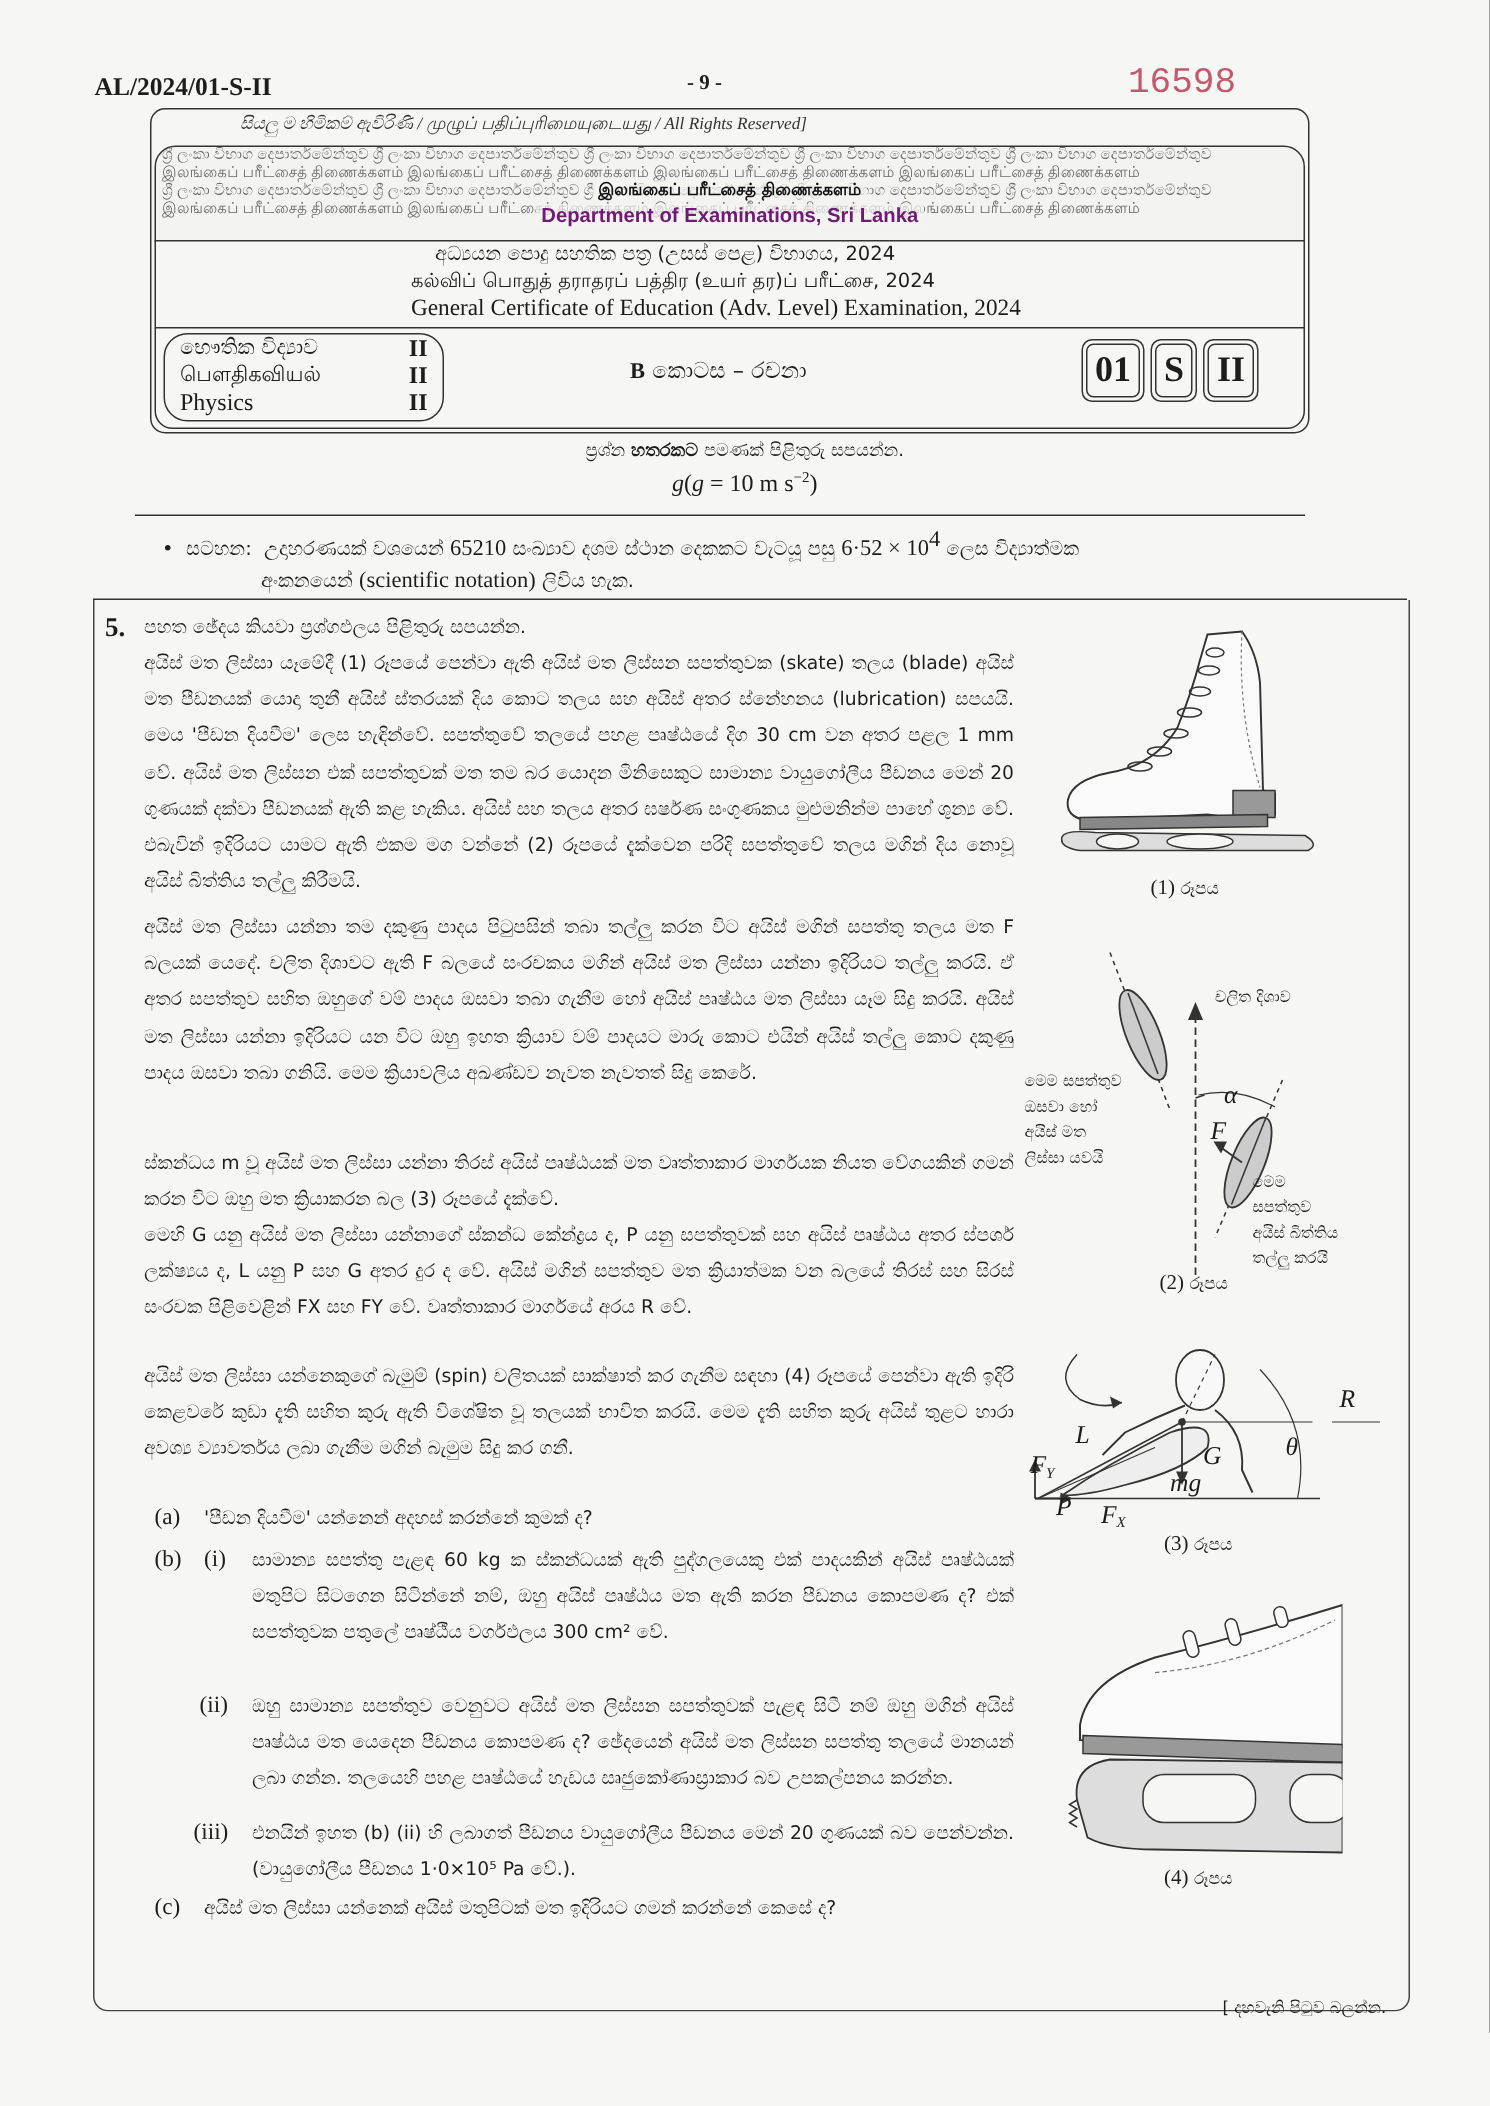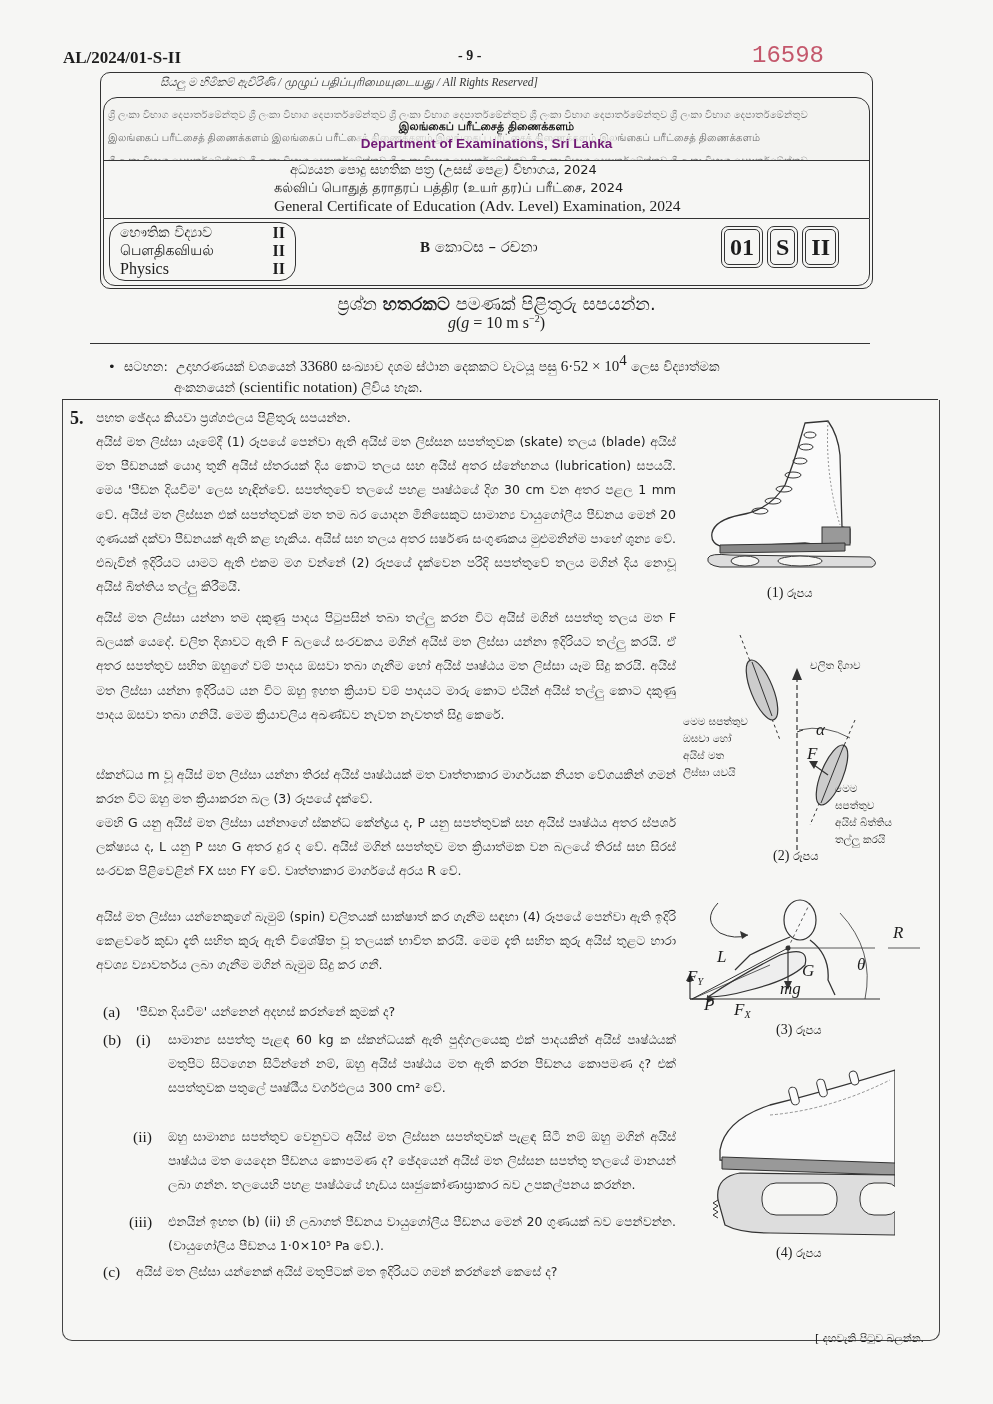--- a/index.html
+++ b/index.html
@@ -9,21 +9,21 @@
   }
   .abs { position: absolute; }
   .code { left: 63px; top: 48px; font-size: 17px; font-weight: bold; }
   .pageno { left: 458px; top: 48px; font-size: 14px; font-weight: bold; }
   .serial { left: 752px; top: 42px; font-family: "Liberation Mono", "DejaVu Sans Mono", monospace; font-size: 24px; color: #c4586c; }
 
   .outer-frame { left: 100px; top: 72px; width: 771px; height: 215px; border: 1.5px solid #333; border-radius: 10px; }
   .rights { left: 128px; top: 76px; font-size: 11.5px; font-style: italic; color: #333; margin-left: 32px; }
 
   .dept-box { left: 103px; top: 97px; width: 765px; height: 62px; border: 1.5px solid #333; border-radius: 14px 14px 0 0; overflow: hidden; background: #f3f3f1; }
-  .wm-line { font-size: 10px; line-height: 12px; color: #6b6b6b; white-space: nowrap; padding-left: 4px; letter-spacing: 0.2px; margin-top: 11px; }
+  .wm-line { font-size: 10px; line-height: 12px; color: #6b6b6b; white-space: nowrap; padding-left: 4px; letter-spacing: 0.2px; }
   .dept-si { position: absolute; left: 0; width: 100%; top: 3px; text-align: center; font-family: "DejaVu Sans", sans-serif; font-size: 11px; font-weight: bold; color: #111; }
   .dept-ta { position: absolute; left: 0; width: 100%; top: 22px; text-align: center; font-family: "DejaVu Sans", sans-serif; font-size: 11px; font-weight: bold; color: #111; }
   .dept-en { position: absolute; left: 0; width: 100%; top: 38px; text-align: center; font-family: "Liberation Sans", sans-serif; font-size: 13.5px; font-weight: bold; color: #701a75; }
   .dept-overlay span { background: rgba(243,243,241,0.7); padding: 0 4px; }
 
   .exam-box { left: 103px; top: 160px; width: 765px; height: 58px; border-left: 1.5px solid #333; border-right: 1.5px solid #333; }
   .exam-line { position: absolute; left: 170px; font-size: 15.5px; }
   .exam-si { top: 2px; font-family: "DejaVu Sans", sans-serif; font-size: 13px; margin-left: 16px; }
   .exam-ta { top: 20px; font-family: "DejaVu Sans", sans-serif; font-size: 13px; }
   .exam-en { top: 37px; }
@@ -33,21 +33,21 @@
   .subj-row { position: absolute; left: 10px; width: 165px; height: 19px; font-size: 16px; }
   .subj-row .nm { position: absolute; left: 0; }
   .subj-row .ro { position: absolute; right: 0; font-weight: bold; }
   .subj-si .nm, .subj-ta .nm { font-family: "DejaVu Sans", sans-serif; font-size: 14px; }
   .part { left: 420px; top: 238px; font-size: 15px; font-family: "DejaVu Sans", sans-serif; text-align: right; }
   .part .b { font-family: "Liberation Serif", serif; font-weight: bold; }
   .code-boxes { left: 721px; top: 226px; display: flex; gap: 4px; }
   .cbox { border: 1.5px solid #333; border-radius: 7px; padding: 2px; }
   .cbox-in { border: 1.5px solid #333; border-radius: 5px; height: 34px; display: flex; align-items: center; justify-content: center; font-size: 24px; font-weight: bold; padding: 0 5px; text-align: center; }
 
-  .instr { left: 0; width: 993px; top: 293px; text-align: center; font-family: "DejaVu Sans", sans-serif; font-size: 18px; }
+  .instr { left: 0; width: 993px; top: 293px; text-align: center; font-family: "DejaVu Sans", sans-serif; font-size: 12px; }
   .instr b { font-weight: bold; }
   .gval { left: 0; width: 993px; top: 313px; text-align: center; font-size: 16px; }
 
   .hr { left: 90px; width: 780px; height: 0; border-top: 1.5px solid #333; }
   .note { left: 108px; top: 350px; width: 760px; font-size: 13px; line-height: 21px; font-family: "DejaVu Sans", sans-serif; }
   .note .en { font-family: "Liberation Serif", serif; font-size: 15px; }
   .note .indent { padding-left: 66px; }
 
   .qframe { left: 62px; top: 400px; width: 876px; height: 940px; border-left: 1.5px solid #444; border-bottom: 1.5px solid #444; border-right: 1.5px solid #444; border-radius: 0 0 10px 10px; }
   .qnum { left: 70px; top: 408px; font-size: 18px; font-weight: bold; }
@@ -124,21 +124,21 @@
 </div>
 <div class="abs gval">
   <i>g</i>(<i>g</i> = 10 m s<span class="sup">−2</span><span>)</span>
 </div>
 
 <div class="abs hr" style="top:343px"></div>
 <div class="abs note">
   <div>
     <span>•</span>&nbsp;
     <span>සටහන:</span>&nbsp;
-    <span>උදාහරණයක් වශයෙන් </span><span class="en">33680</span><span> සංඛ්‍යාව දශම ස්ථාන දෙකකට වැටයූ පසු </span><span class="en">6·52 × 10</span><span class="en sup">4</span><span> ලෙස විද්‍යාත්මක</span>
+    <span>උදාහරණයක් වශයෙන් </span><span class="en">65210</span><span> සංඛ්‍යාව දශම ස්ථාන දෙකකට වැටයූ පසු </span><span class="en">6·52 × 10</span><span class="en sup">4</span><span> ලෙස විද්‍යාත්මක</span>
   </div>
   <div class="indent">
     <span>අංකනයෙන් </span><span class="en">(scientific notation)</span><span> ලිවිය හැක.</span>
   </div>
 </div>
 <div class="abs hr" style="top:399px; left:62px; width:876px"></div>
 
 <div class="abs qframe"></div>
 <div class="abs qnum">5.</div>
 <div class="abs body-text" style="top:406px">පහත ඡේදය කියවා ප්‍රශ්ගඵලය පිළිතුරු සපයන්න.</div>

